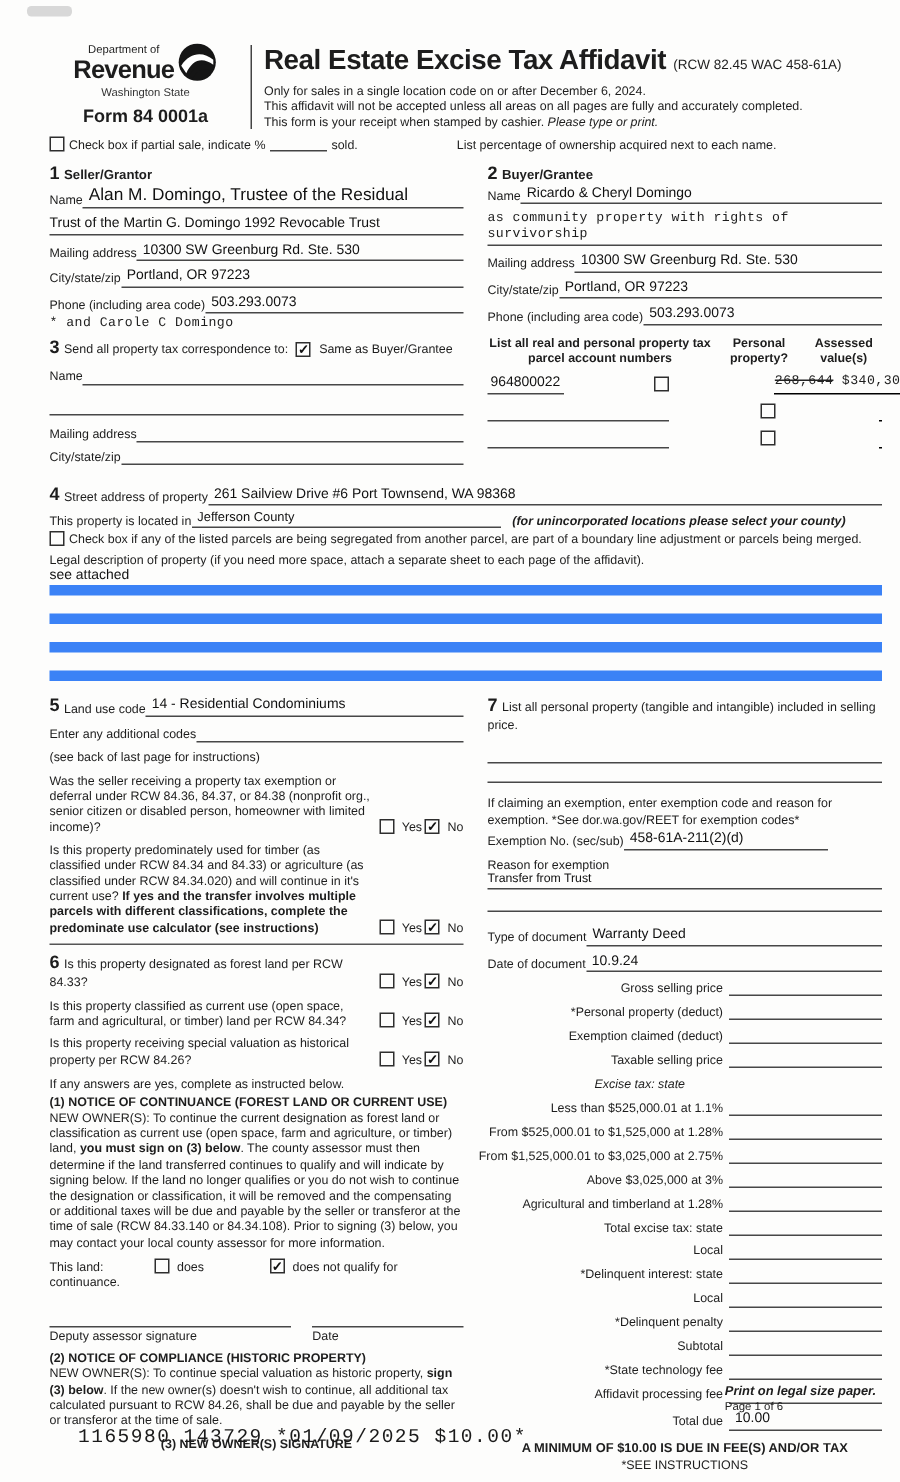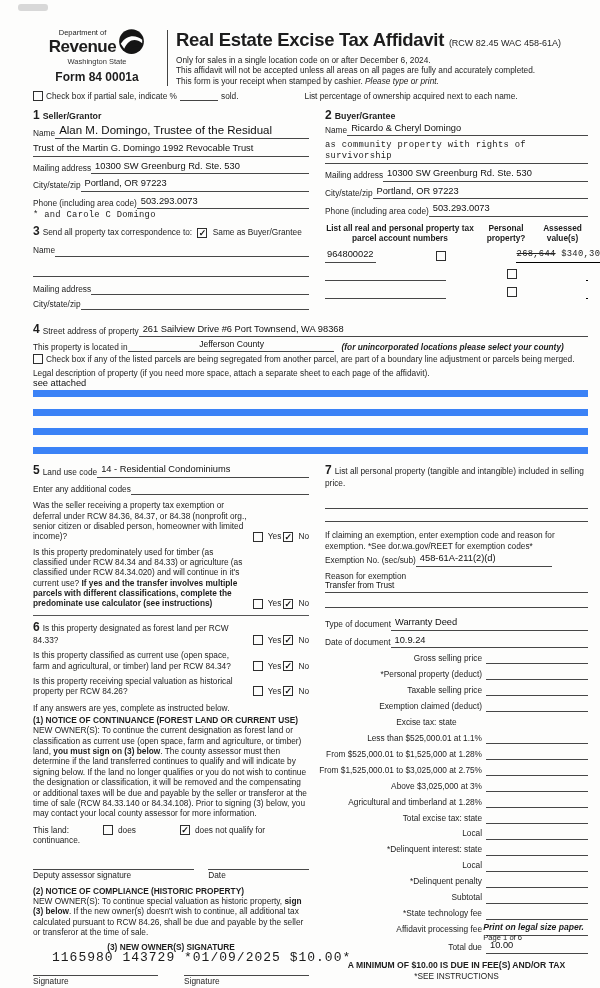--- a/index.html
+++ b/index.html
@@ -45,21 +45,21 @@
   .phead{display:flex;text-align:center;font-weight:bold;font-size:8.3px;}
   .prow{display:flex;align-items:flex-end;margin-top:5px;gap:36px;}
   .pcol1{width:150px;border-bottom:1px solid #474747;padding:0 2px 1px 2px;min-height:10px;}
   .pcol2{width:62px;text-align:center;flex:none;}
   .pcol3{flex:1;border-bottom:1px solid #000000;margin-left:6px;padding:0 1px 2px 1px;min-height:10px;text-align:left;white-space:nowrap;}
   .struck{text-decoration:line-through;color:#222;}
   
   .tl{display:flex;justify-content:flex-end;align-items:flex-end;margin-top:4.6px;}
   .tl .lbl{text-align:right;white-space:nowrap;padding-bottom:1px;}
   .tl .line{width:96px;border-bottom:1px solid #474747;margin-left:4px;padding:0 2px 1px 4px;min-height:9px;flex:none;}
-  .tl.center{justify-content:center;margin-right:60px;}
+  .tl.center{justify-content:center;margin-right:60px;font-style:italic;}
   .minimum{font-weight:bold;text-align:center;font-size:8.6px;margin-top:6px;}
   .seeinstr{text-align:center;font-size:8.3px;}
   .sig2col{display:flex;gap:26px;margin-top:10px;}
   .sig2col .sc{flex:1;}
   .sigline{border-bottom:1px solid #474747;height:12px;}
   .hr{border-top:1px solid #555;margin:6px 0 4px 0;}
   .stamp{position:absolute;left:52px;bottom:22px;font-family:"Liberation Mono","DejaVu Sans Mono",monospace;
          font-size:13px;letter-spacing:1px;color:#1a1a1a;}
   .printnote{position:absolute;right:16px;bottom:46px;text-align:left;}
   .printnote .b{font-weight:bold;font-style:italic;font-size:8.6px;}
@@ -217,21 +217,21 @@
         </div>
       </div>
     </div>
 
     <div style="margin-top:8px;">
       <div class="field" style="margin-bottom:2px;">
         <span class="num">4</span>
         <span class="lbl">Street address of property</span>
         <span class="line fill">261 Sailview Drive #6 Port Townsend, WA 98368</span>
       </div>
-      <div style="display:flex;align-items:flex-end;margin-bottom:2px;text-align:center;">
+      <div style="display:flex;align-items:flex-end;margin-bottom:2px;">
         <span>This property is located in</span>
         <span class="line fill" style="width:200px;border-bottom:1px solid #474747;padding:0 2px 1px 4px;font-size:8.6px;">Jefferson County</span>
         <b class="inl" style="font-style:italic;margin-left:8px;">(for unincorporated locations please select your county)</b>
       </div>
       <div class="cbrow" style="margin-top:2px;">
         <span class="cb"></span>
         <span>Check box if any of the listed parcels are being segregated from another parcel, are part of a boundary line adjustment or parcels being merged.</span>
       </div>
       <div style="margin-top:3px;">Legal description of property (if you need more space, attach a separate sheet to each page of the affidavit).</div>
       <div class="legal-lines">
@@ -246,20 +246,21 @@
       <div class="colL">
         <div class="field">
           <span class="num">5</span>
           <span class="lbl">Land use code</span>
           <span class="line fill">14 - Residential Condominiums</span>
         </div>
         <div class="field" style="margin-top:6px;">
           <span class="lbl">Enter any additional codes</span>
           <span class="line"></span>
         </div>
+        <div>(see back of last page for instructions)</div>
 
         <div class="qrow">
           <span style="max-width:222px;">Was the seller receiving a property tax exemption or deferral under RCW 84.36, 84.37, or 84.38 (nonprofit org., senior citizen or disabled person, homeowner with limited income)?</span>
           <span class="yn">
             <span class="cb"></span>
               <span>Yes</span>
             <span class="cb">✓</span>
               <span>No</span>
           </span>
         </div>
@@ -386,25 +387,25 @@
         <div>
           <div class="tl">
               <span class="lbl">Gross selling price</span>
               <span class="line"></span>
             </div>
           <div class="tl">
               <span class="lbl">*Personal property (deduct)</span>
               <span class="line"></span>
             </div>
           <div class="tl">
+              <span class="lbl">Exemption claimed (deduct)</span>
+              <span class="line"></span>
+            </div>
+          <div class="tl">
               <span class="lbl">Taxable selling price</span>
-              <span class="line"></span>
-            </div>
-          <div class="tl">
-              <span class="lbl">Exemption claimed (deduct)</span>
               <span class="line"></span>
             </div>
           <div class="tl center">
               <span class="lbl">Excise tax: state</span>
             </div>
           <div class="tl">
               <span class="lbl">Less than $525,000.01 at 1.1%</span>
               <span class="line"></span>
             </div>
           <div class="tl">

